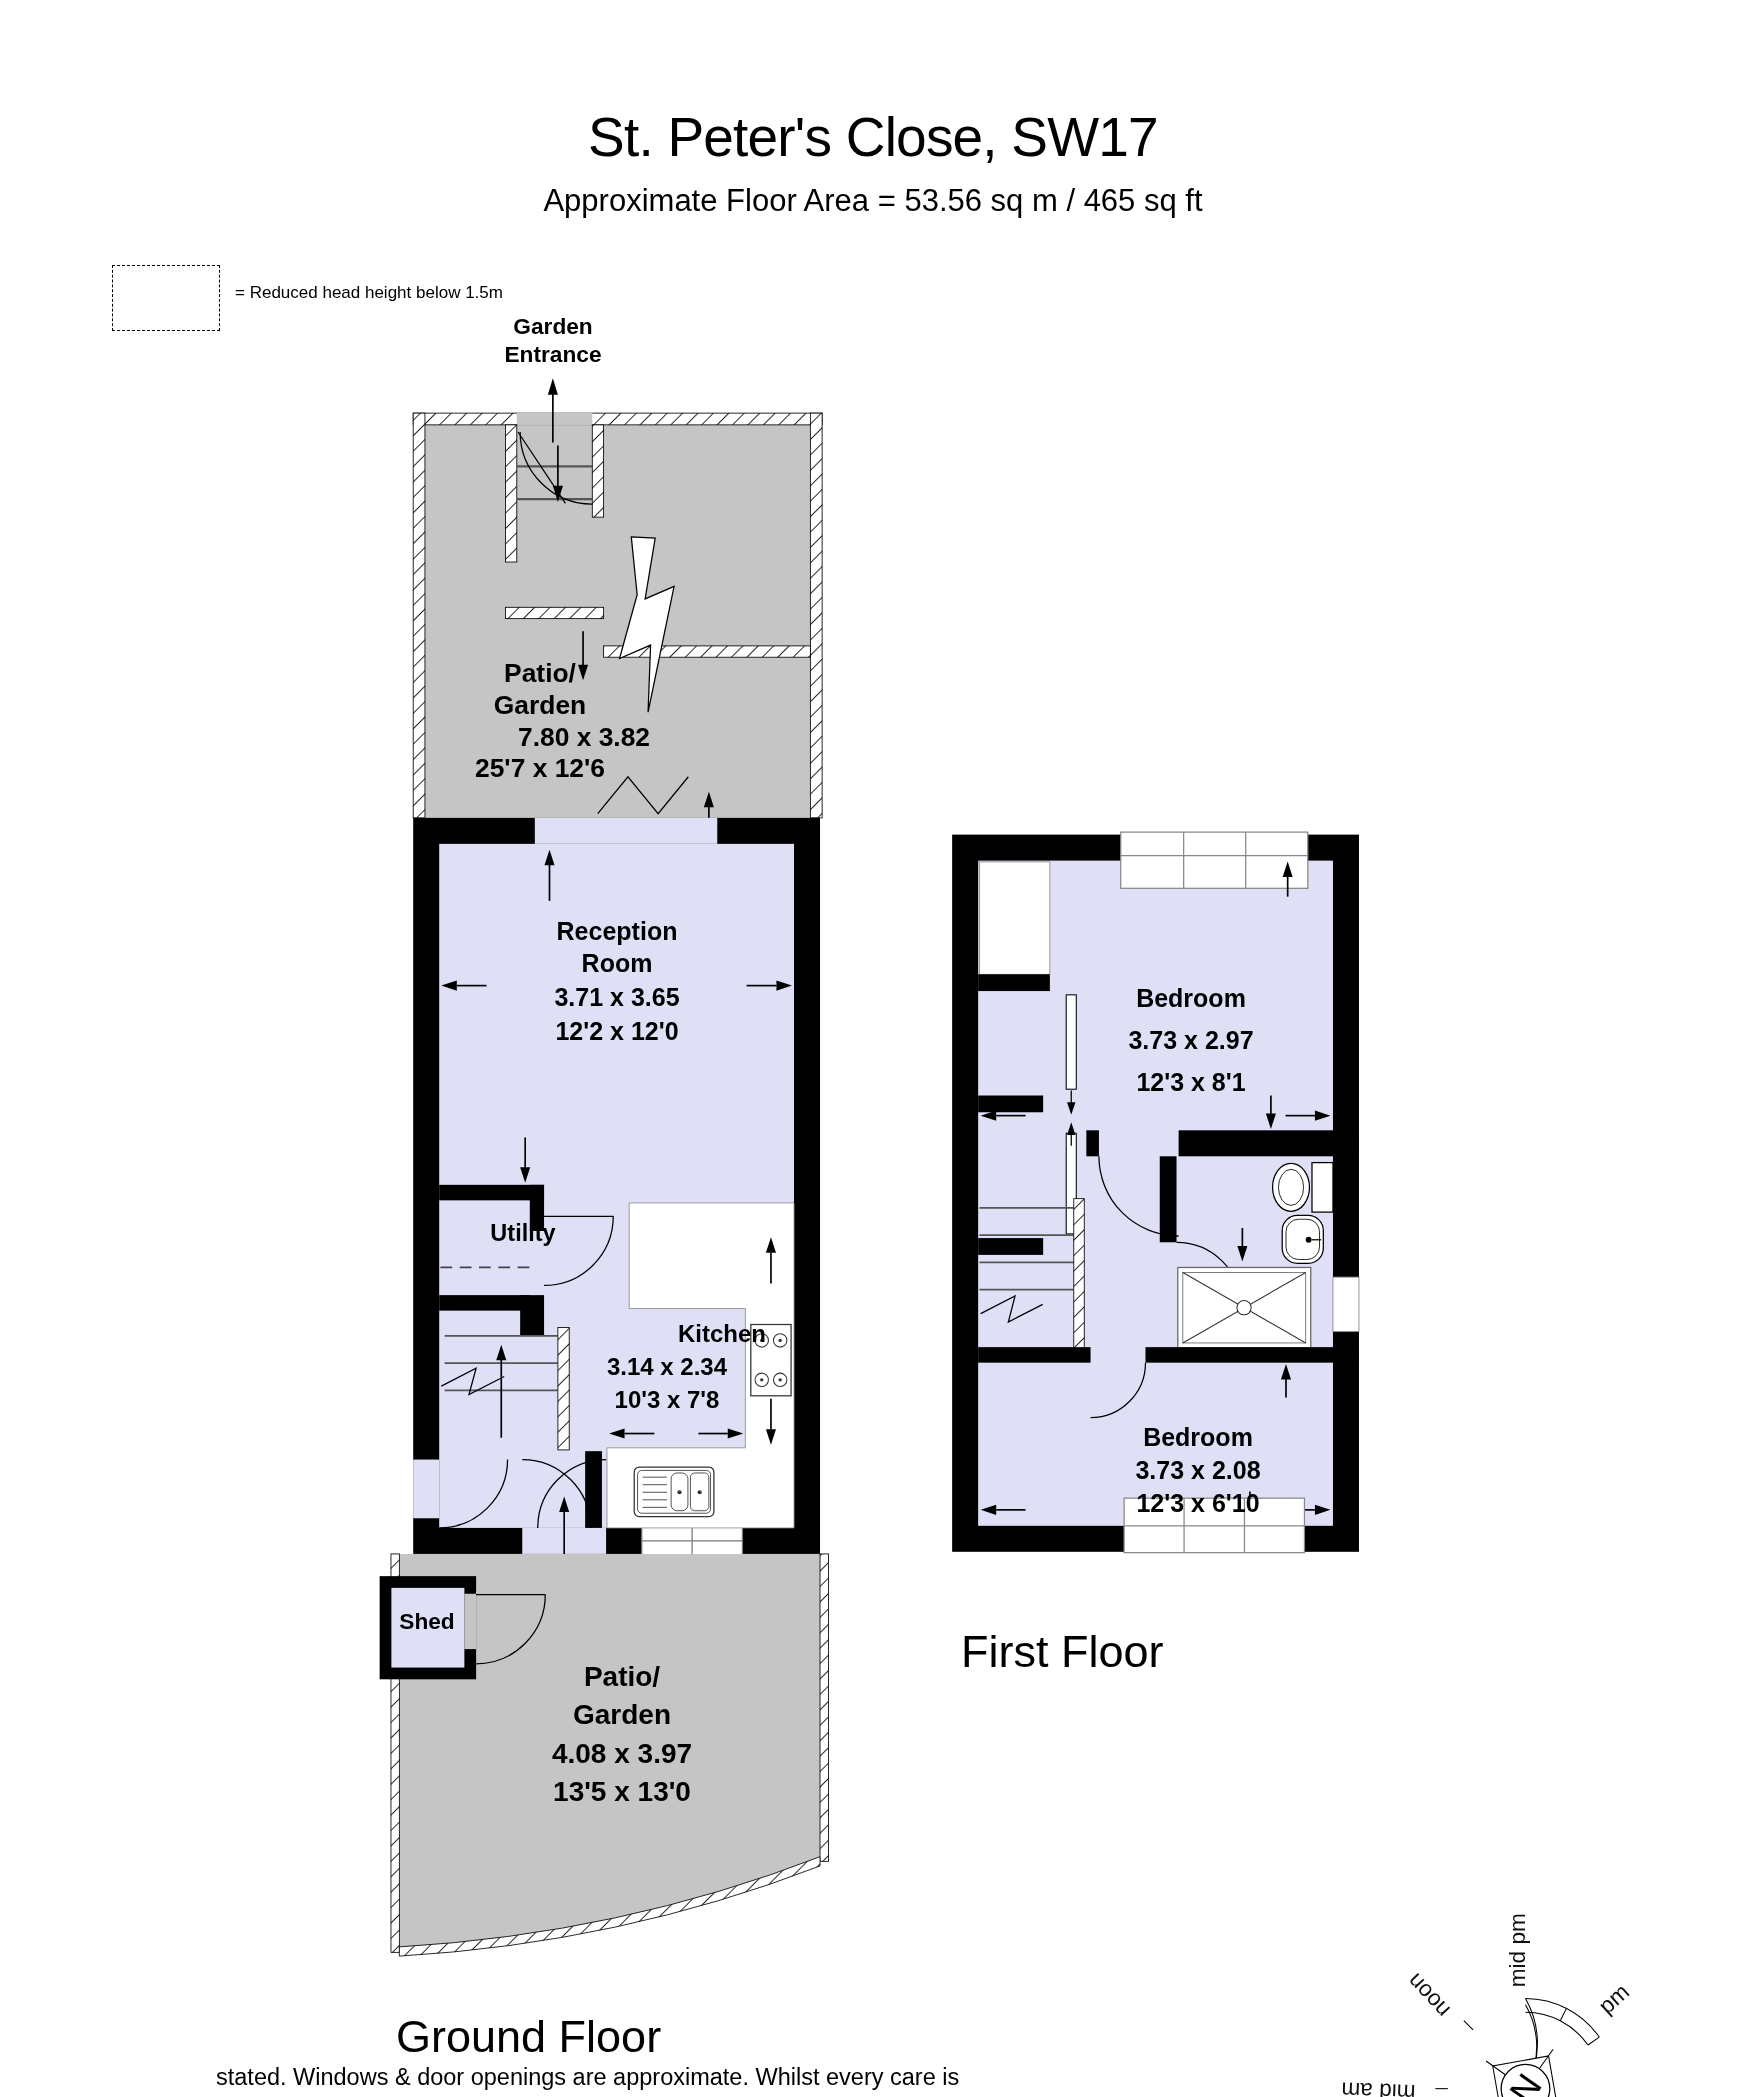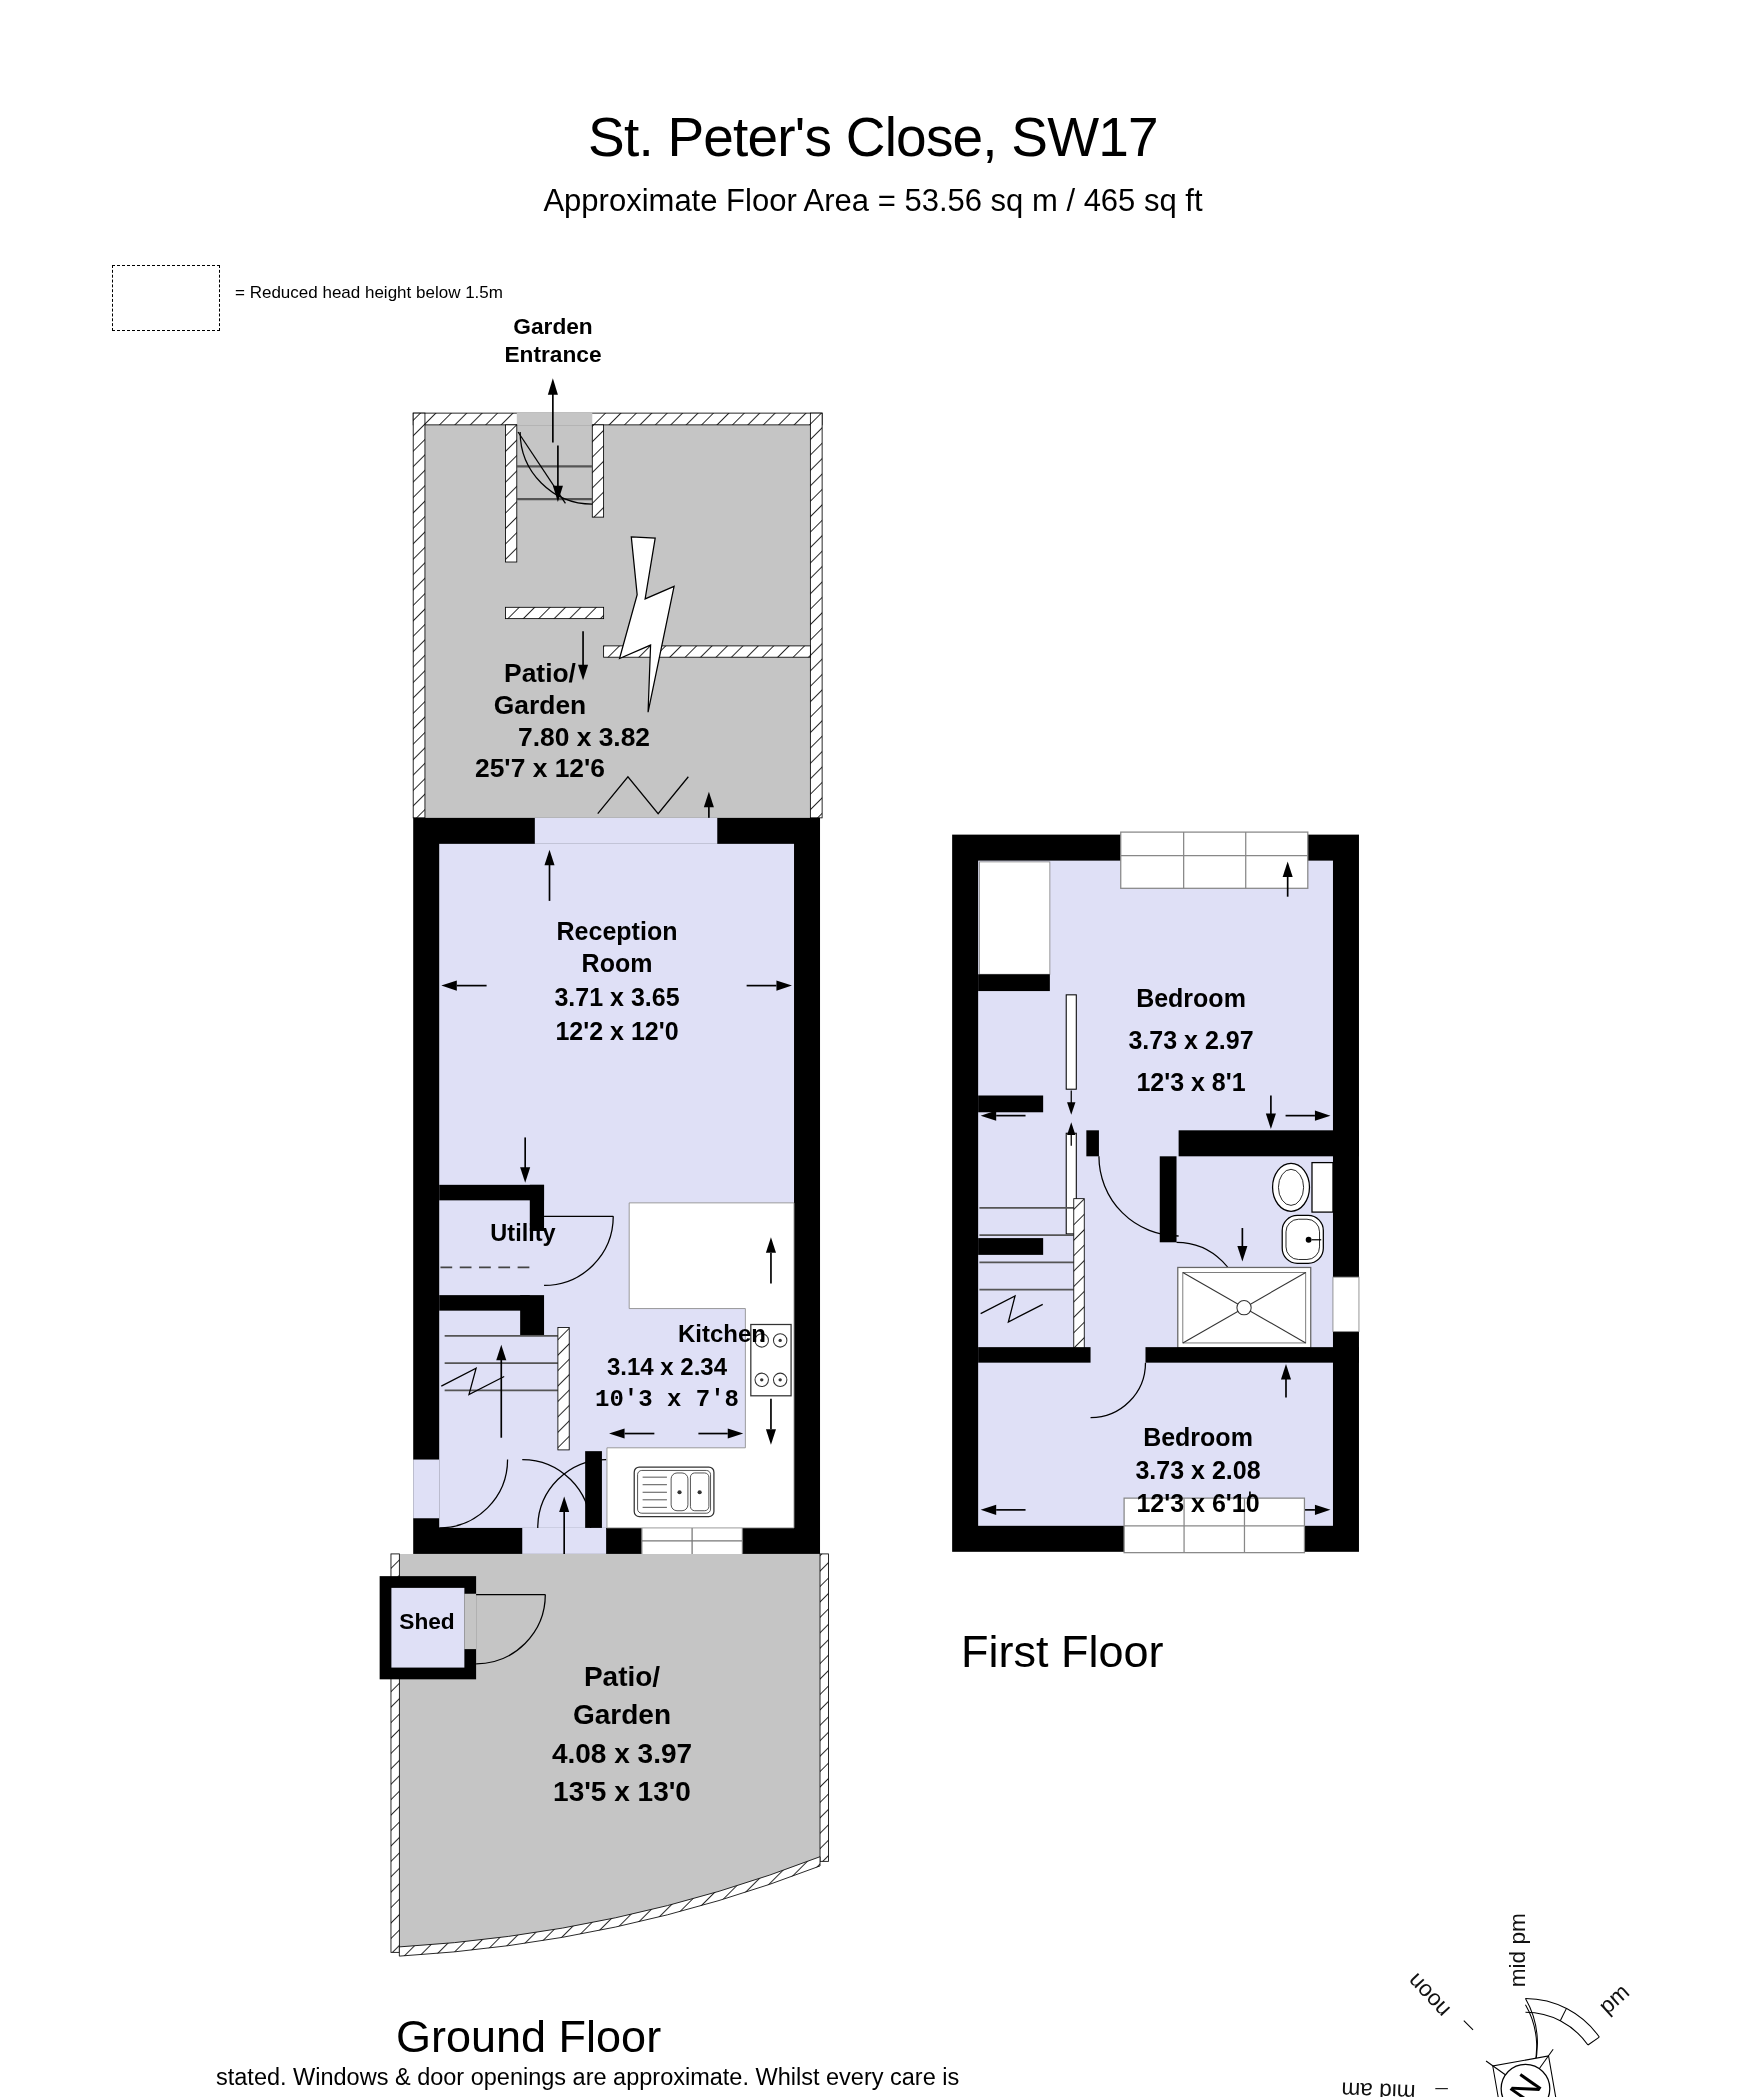--- a/index.html
+++ b/index.html
@@ -344,21 +344,21 @@
 
 <div class="t cx f60" style="left:617px;top:919px;">Reception</div>
 <div class="t cx f60" style="left:617px;top:951px;">Room</div>
 <div class="t cx f60" style="left:617px;top:985px;">3.71 x 3.65</div>
 <div class="t cx f60" style="left:617px;top:1019px;">12'2 x 12'0</div>
 
 <div class="t cx f56" style="left:475px;top:1222px;margin-left:48px;">Utility</div>
 
 <div class="t cx f58" style="left:690px;top:1322px;margin-left:32px;">Kitchen</div>
 <div class="t cx f58" style="left:667px;top:1355px;">3.14 x 2.34</div>
-<div class="t cx f58" style="left:667px;top:1388px;font-family:Liberation Mono, monospace;">10'3 x 7'8</div>
+<div class="t cx f58" style="left:667px;top:1388px;">10'3 x 7'8</div>
 
 <div class="t cx f54" style="left:427px;top:1610px;">Shed</div>
 
 <div class="t cx f66" style="left:622px;top:1663px;">Patio/</div>
 <div class="t cx f66" style="left:622px;top:1701px;">Garden</div>
 <div class="t cx f66" style="left:622px;top:1740px;">4.08 x 3.97</div>
 <div class="t cx f66" style="left:622px;top:1778px;">13'5 x 13'0</div>
 
 <div class="t cx f60" style="left:1191px;top:986px;">Bedroom</div>
 <div class="t cx f60" style="left:1191px;top:1028px;">3.73 x 2.97</div>

